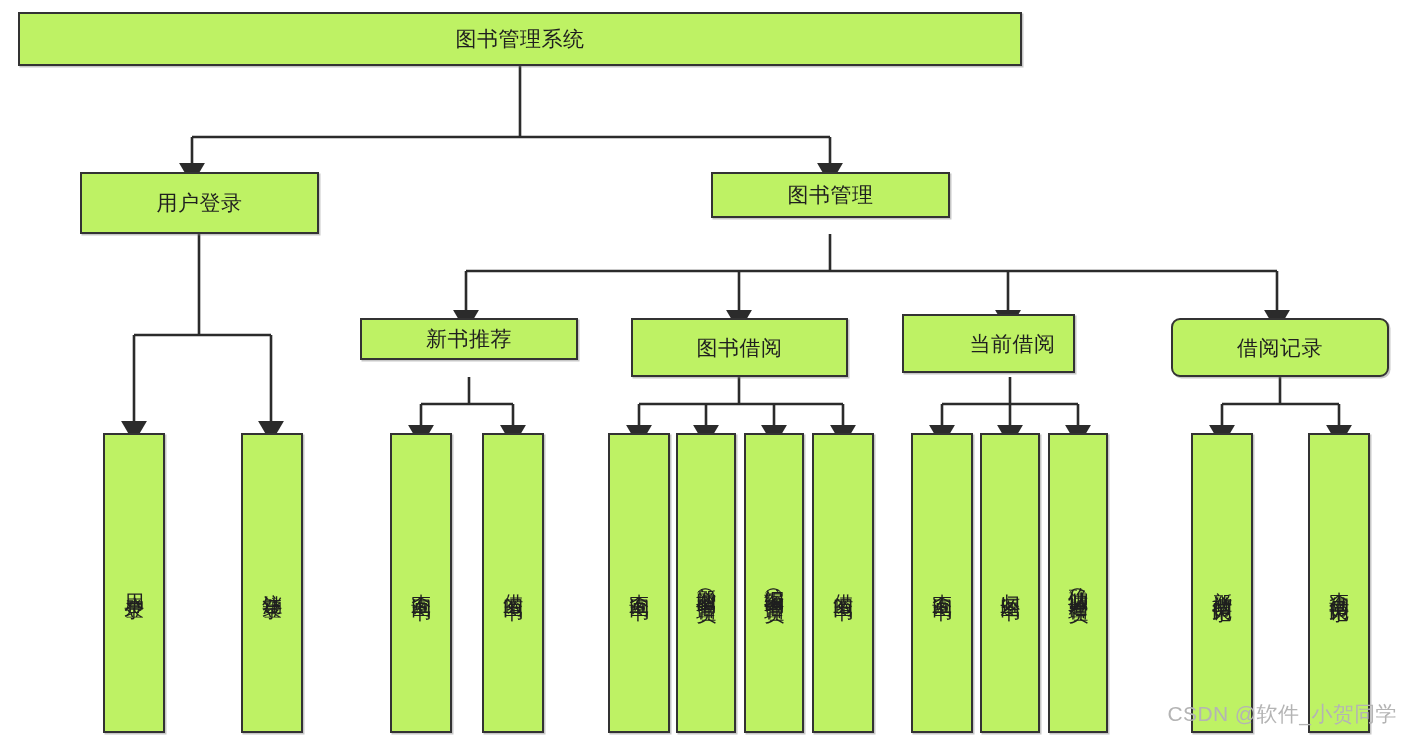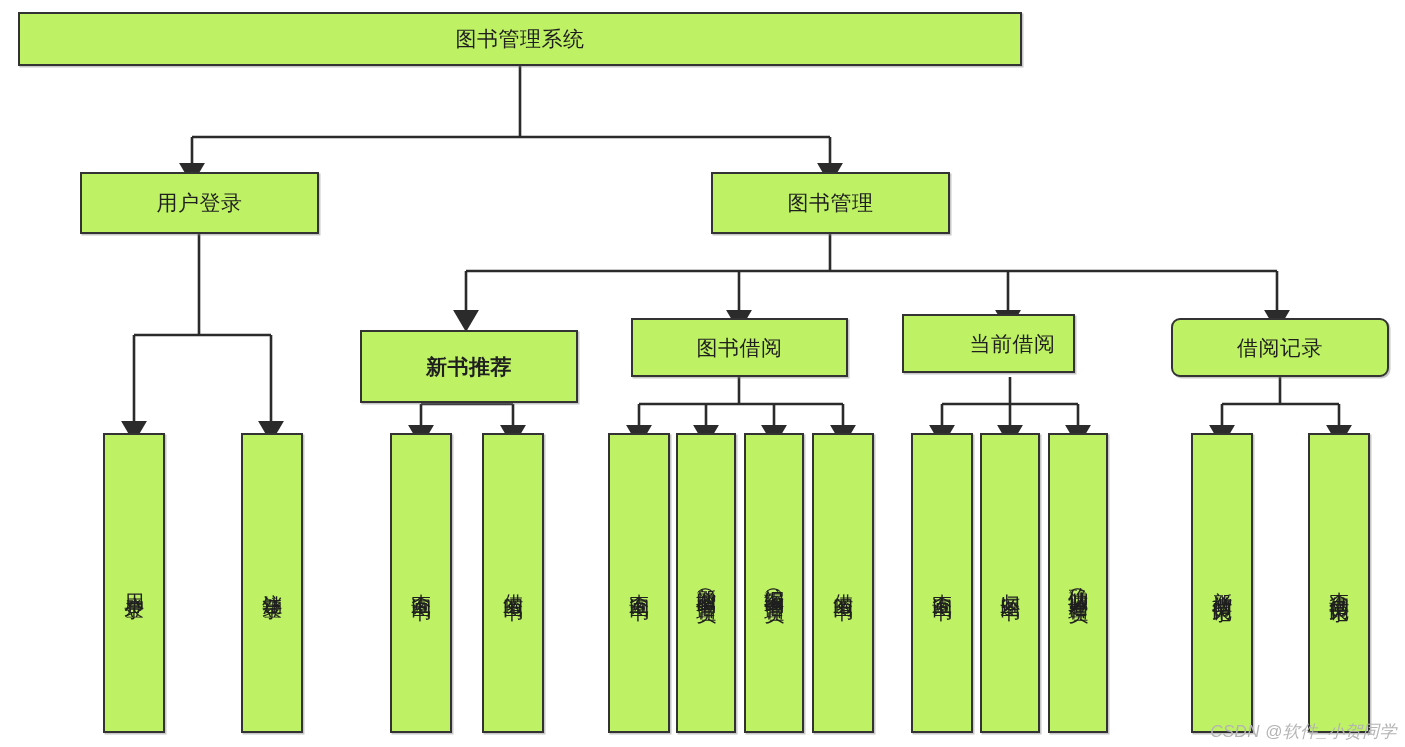--- a/index.html
+++ b/index.html
@@ -53,27 +53,26 @@
     text-orientation: upright;
     font-size: 20px;
     line-height: 1.28;
     letter-spacing: 2.5px;
     white-space: nowrap;
     max-height: 100%;
   }
   #watermark {
     position: absolute;
     right: 8px;
-    bottom: 4px;
-    font-size: 17px;
+    bottom: 19px;
+    font-size: 21px;
     color: #b4b4b4;
     letter-spacing: 0.4px;
     white-space: nowrap;
     font-family: "Liberation Sans", "DejaVu Sans", sans-serif;
-    font-style: italic;
   }
 </style>
 </head>
 <body>
 
 <div id="canvas">
 
   <svg id="wires" viewBox="0 0 1405 747" xmlns="http://www.w3.org/2000/svg">
     <defs>
       <marker id="arrow" markerWidth="9" markerHeight="10" refX="1.2" refY="5" orient="auto" markerUnits="strokeWidth">
@@ -128,25 +127,25 @@
   </svg>
 
   <div class="node" style="left:18px; top:12px; width:1004px; height:54px;">
     <span class="label">图书管理系统</span>
   </div>
 
   <div class="node" style="left:80px; top:172px; width:239px; height:62px;">
     <span class="label">用户登录</span>
   </div>
 
-  <div class="node" style="left:711px; top:172px; width:239px; height:62px;">
+  <div class="node" style="left:711px; top:172px; width:239px; height:46px;">
     <span class="label">图书管理</span>
   </div>
 
-  <div class="node" style="left:360px; top:330px; width:218px; height:73px;font-weight:bold;">
+  <div class="node" style="left:360px; top:318px; width:218px; height:42px;">
     <span class="label">新书推荐</span>
   </div>
 
   <div class="node" style="left:631px; top:318px; width:217px; height:59px;">
     <span class="label">图书借阅</span>
   </div>
 
   <div class="node" style="left:902px; top:314px; width:173px; height:59px;padding-left:48px;">
     <span class="label">当前借阅</span>
   </div>

